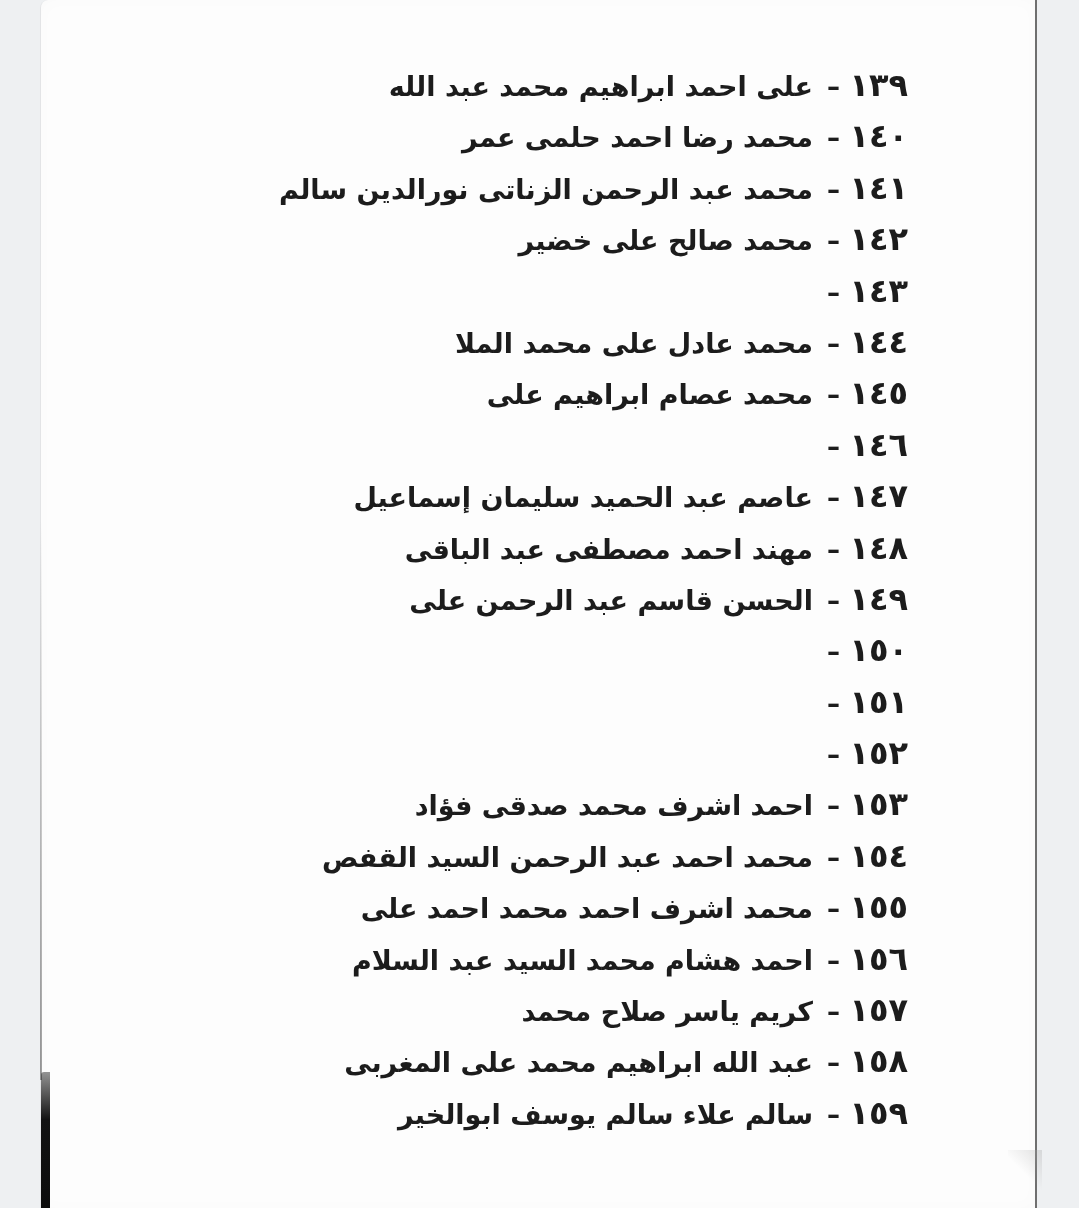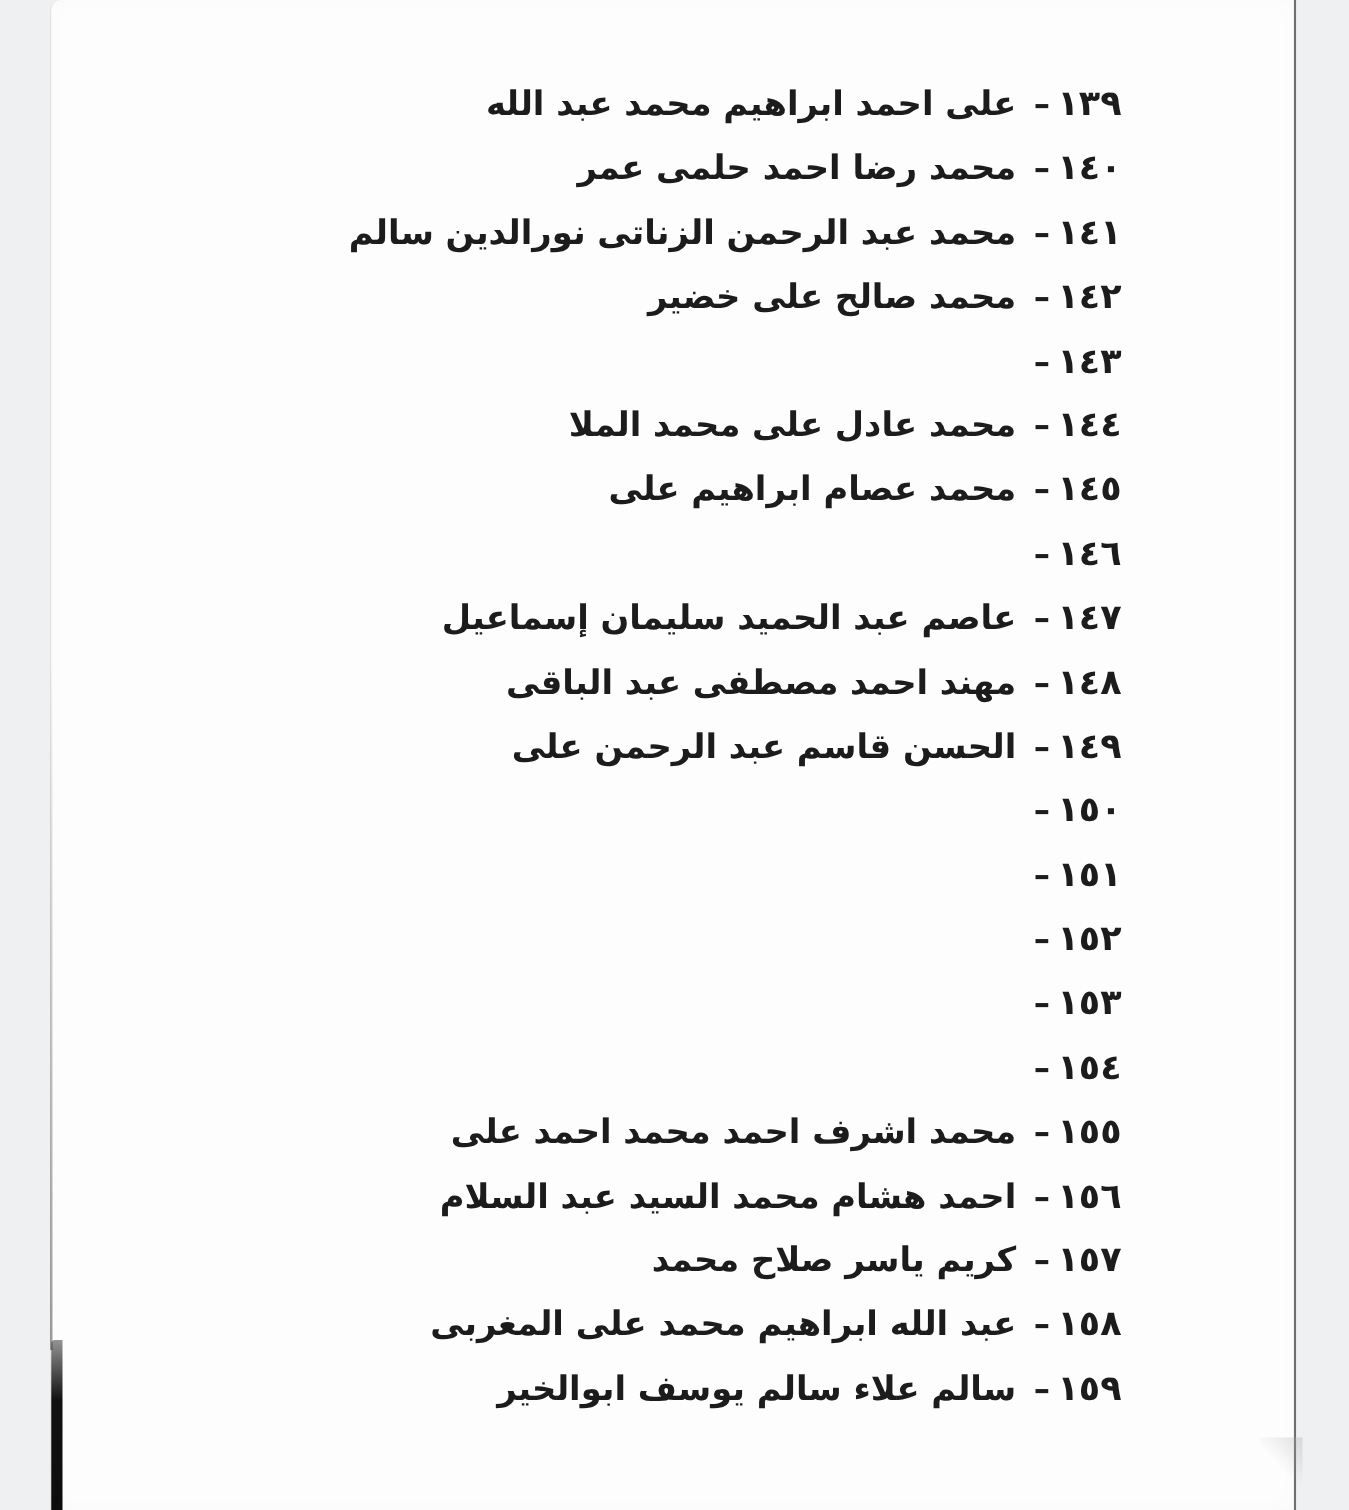--- a/index.html
+++ b/index.html
@@ -55,24 +55,24 @@
   }
   .row {
     display: flex;
     direction: rtl;
     align-items: baseline;
     height: 51.4px;
     color: #1c1c1c;
   }
   .num {
     min-width: 62px;
-    font-size: 28px;
+    font-size: 32px;
     font-weight: bold;
     letter-spacing: 2px;
-    text-align: left;
+    text-align: right;
     white-space: nowrap;
   }
   .dash {
     font-size: 26px;
     font-weight: bold;
     margin: 0 6px 0 14px;
   }
   .name {
     font-size: 27px;
     font-weight: bold;
@@ -150,24 +150,26 @@
         <span class="num">١٥١</span>
         <span class="dash">–</span>
       </div>
     <div class="row">
         <span class="num">١٥٢</span>
         <span class="dash">–</span>
       </div>
     <div class="row">
         <span class="num">١٥٣</span>
         <span class="dash">–</span>
+        <span class="name">احمد اشرف محمد صدقى فؤاد</span>
       </div>
     <div class="row">
         <span class="num">١٥٤</span>
         <span class="dash">–</span>
+        <span class="name">محمد احمد عبد الرحمن السيد القفص</span>
       </div>
     <div class="row">
         <span class="num">١٥٥</span>
         <span class="dash">–</span>
         <span class="name">محمد اشرف احمد محمد احمد على</span>
       </div>
     <div class="row">
         <span class="num">١٥٦</span>
         <span class="dash">–</span>
         <span class="name">احمد هشام محمد السيد عبد السلام</span>

